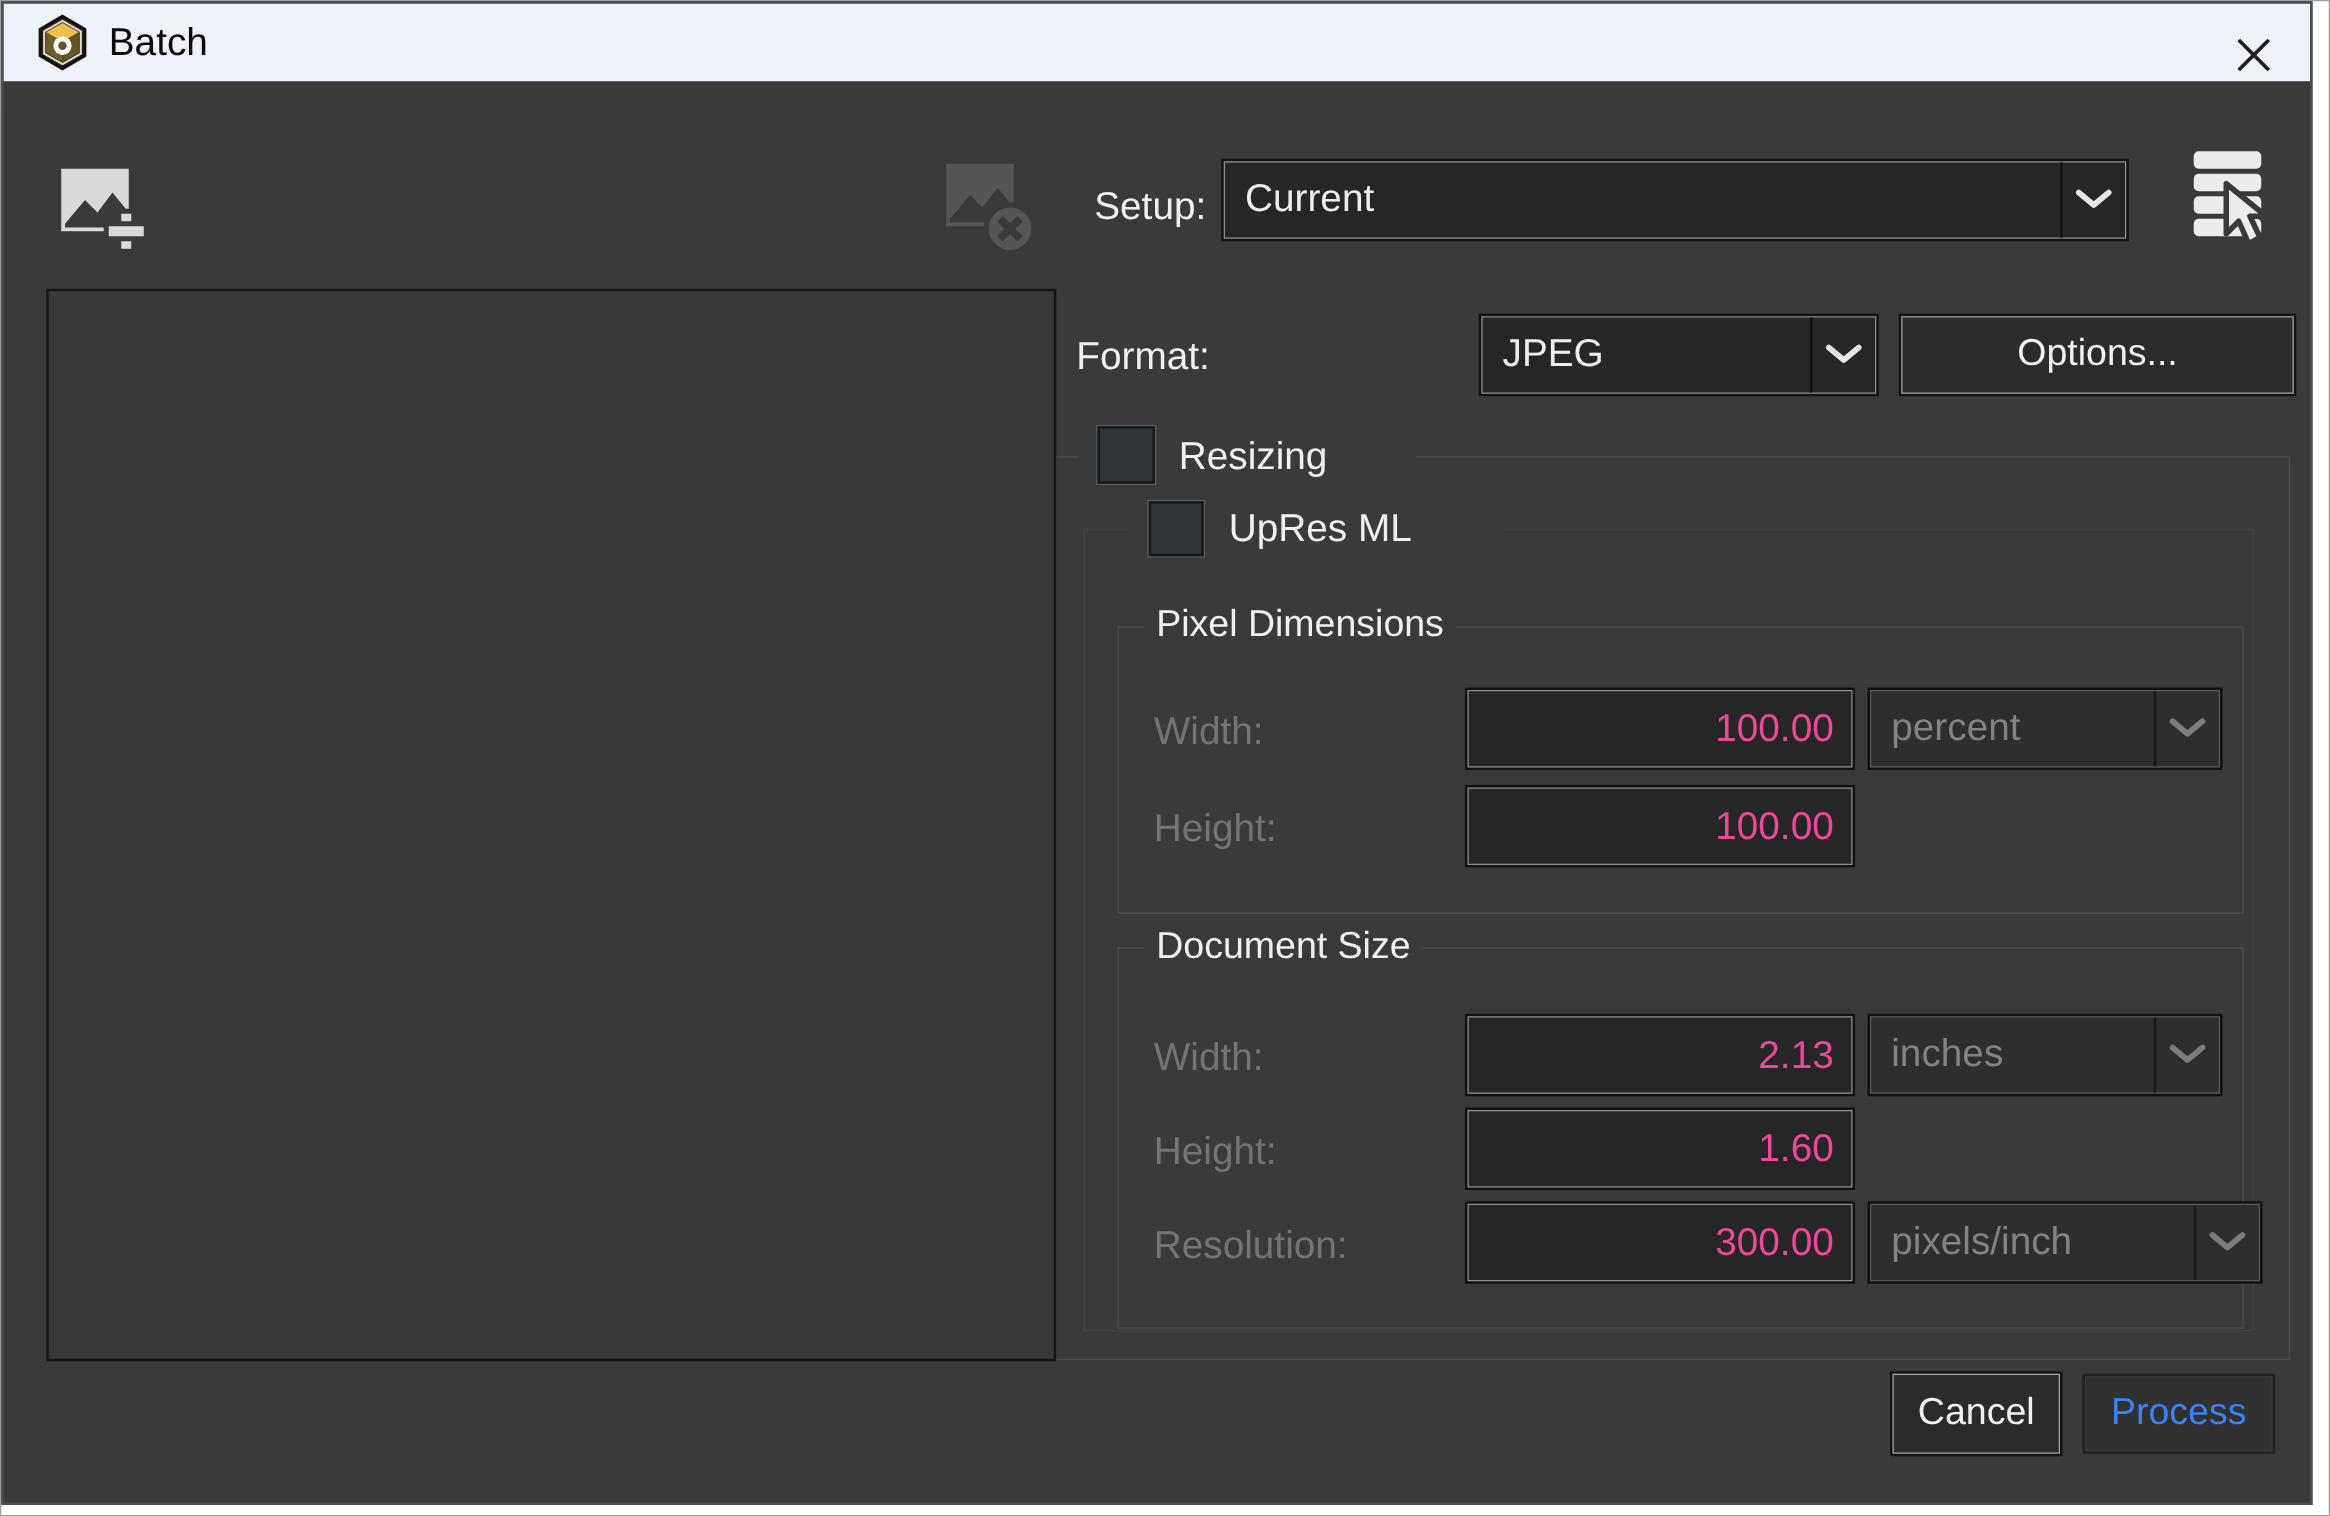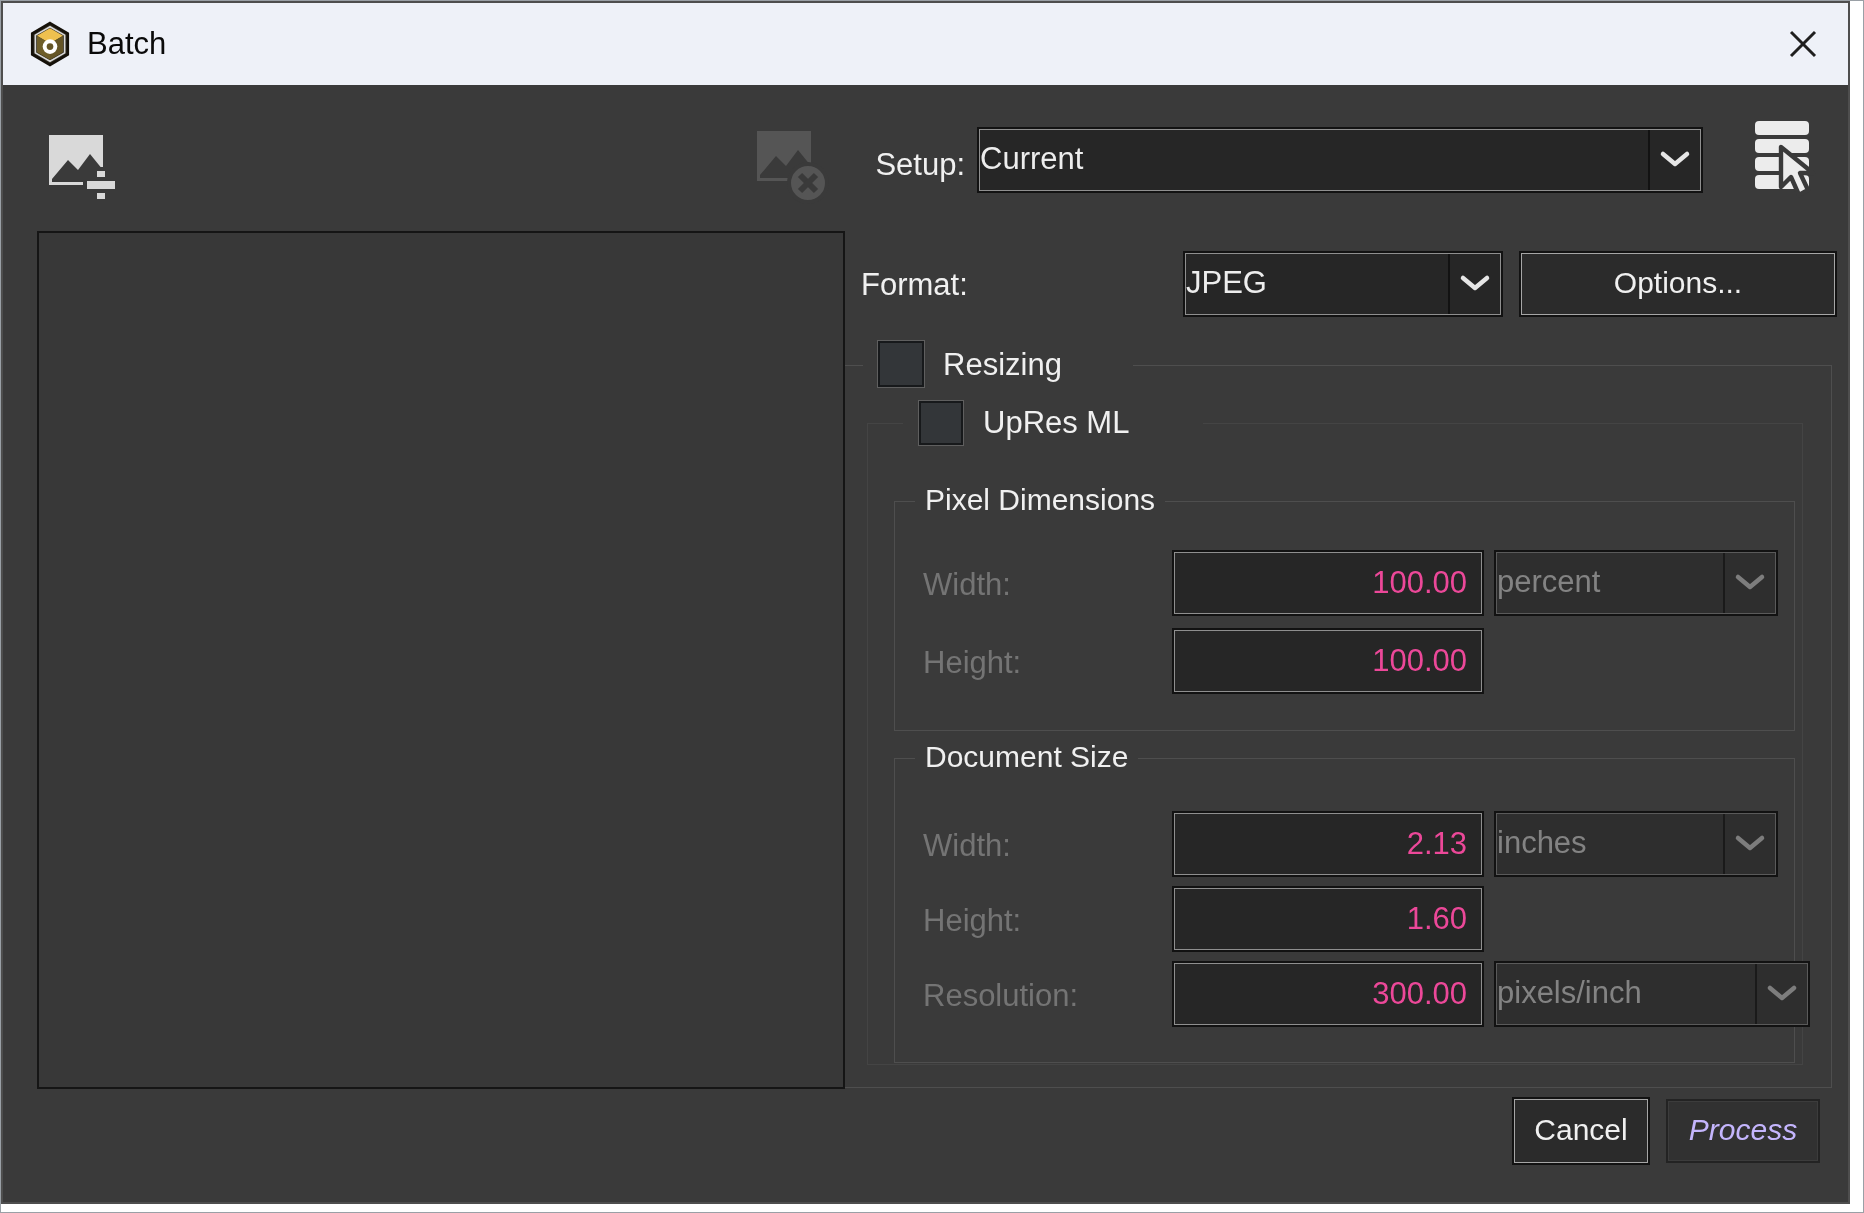--- a/index.html
+++ b/index.html
@@ -1,44 +1,44 @@
 <!DOCTYPE html>
 <html><head>
 <meta charset="utf-8">
 <style>
   * { margin:0; padding:0; box-sizing:border-box; }
   html,body { width:1864px; height:1213px; background:#ffffff; font-family:"Liberation Sans", sans-serif; overflow:hidden; }
   .frame { position:absolute; left:0; top:0; width:1864px; height:1213px; border:1px solid #9aa0a6; }
   .window { position:absolute; left:1px; top:1px; width:1849px; height:1203px; border:2px solid #4e4e4e; background:#3a3a3a; }
-  .titlebar { position:absolute; left:0; top:0; width:100%; height:82px; background:#eef1f8; display:flex; align-items:center; }
+  .titlebar { position:absolute; left:0; top:0; width:100%; height:62px; background:#eef1f8; display:flex; align-items:center; }
   .titlebar .logo { margin-left:26px; width:42px; height:46px; }
   .titlebar .title { margin-left:16px; font-size:31px; color:#0a0a0a; }
   .titlebar .close { position:absolute; right:26px; top:22px; width:38px; height:38px; display:flex; align-items:center; justify-content:center; cursor:pointer; }
   .dialog { position:absolute; left:0; top:82px; width:1845px; height:1117px; background:#3a3a3a; }
 
   .iconbtn { position:absolute; }
 
   .label { position:absolute; color:#f0f0f0; font-size:31px; white-space:nowrap; }
   .label.dim { color:#747474; }
 
   .combo, .textinput, .btn {
     position:absolute; background:#262626;
     border:1px solid #8f8f8f; box-shadow:0 0 0 2px #121212;
   }
   .combo { display:flex; }
-  .combo .val { flex:1; font-size:31px; color:#ededed; line-height:58px; padding-left:0; overflow:hidden; white-space:nowrap; }
+  .combo .val { flex:1; font-size:31px; color:#ededed; line-height:58px; padding-left:16px; overflow:hidden; white-space:nowrap; }
   .combo .arrow { width:52px; border-left:2px solid #121212; display:flex; align-items:center; justify-content:center; }
   .combo.disabled { border-color:#5a5a5a; background:#2e2e2e; }
   .combo.disabled .val { color:#838383; }
   .combo.disabled .arrow { border-left-color:#1a1a1a; }
   .inputwrap { position:absolute; background:#262626; border:1px solid #8f8f8f; box-shadow:0 0 0 2px #121212; }
   .inputwrap input { width:100%; height:100%; background:transparent; border:none; font-size:31px; color:#ec4899; text-align:right; padding:0 14px; outline:none; font-family:"Liberation Sans", sans-serif; }
 
   .btn { font-size:30px; color:#f0f0f0; background:#2b2b2b; border:1px solid #a6a6a6; text-align:center; cursor:pointer; }
-  .btn.disabled { color:#c4b5fd; border-color:#3c3c3c; background:#313131; box-shadow:0 0 0 2px #232323; cursor:default;font-style:italic; }
+  .btn.disabled { color:#3b82f6; border-color:#3c3c3c; background:#313131; box-shadow:0 0 0 2px #232323; cursor:default; }
 
   .checkbox { position:absolute; background:#333639; border:2px solid #17191b; box-shadow:0 0 0 1px #5f5f5f; cursor:pointer; }
 
   .groupbox { position:absolute; border:1px solid #4e4e4e; }
   .groupbox.faint { border-color:#444444; }
   .grouptitle { position:absolute; color:#f0f0f0; font-size:30px; background:#3a3a3a; padding:0 10px; white-space:nowrap; }
   .legend-mask { position:absolute; background:#3a3a3a; }
 
   .listpanel { position:absolute; left:34px; top:146px; width:808px; height:858px; background:#383838; border:2px solid #151515; }
 </style>

